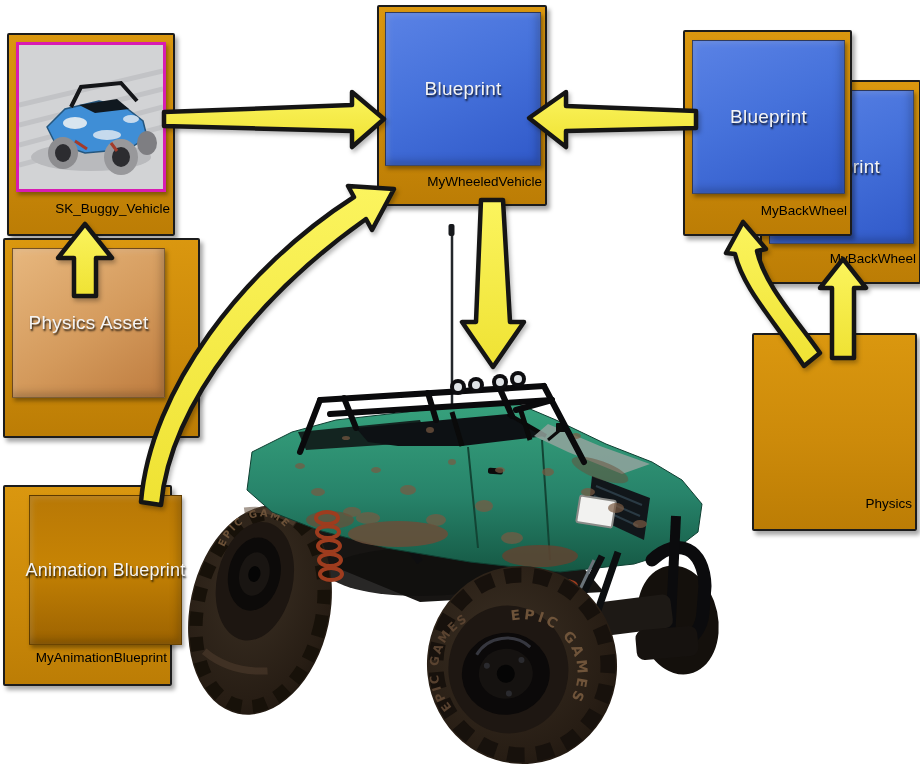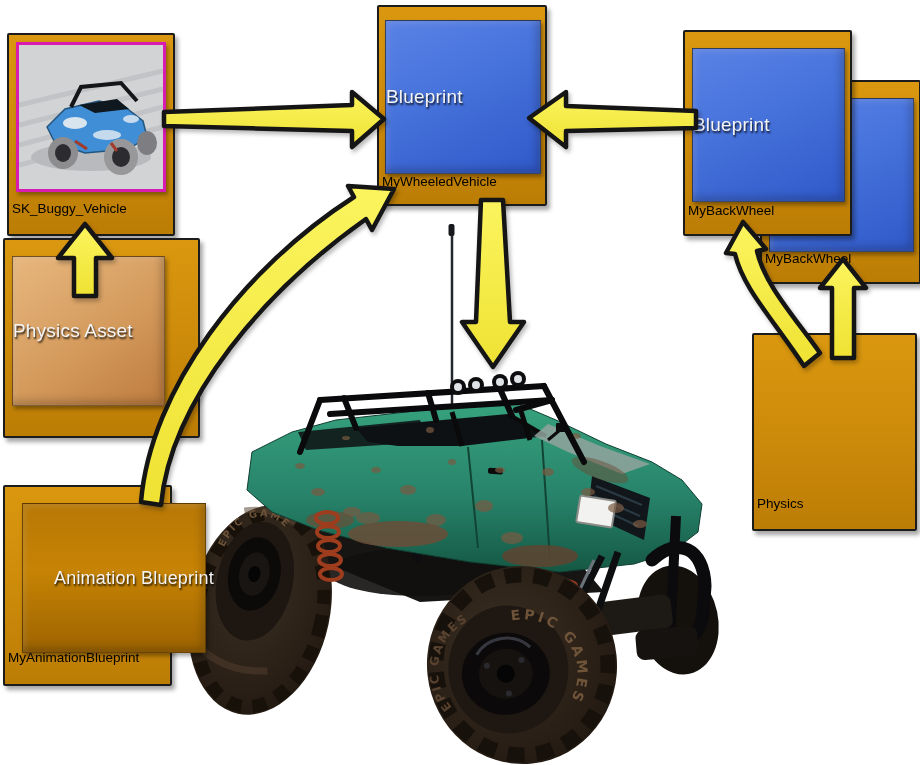--- a/index.html
+++ b/index.html
@@ -15,40 +15,40 @@
     border:2px solid #1c1c1c;border-radius:2px;
     background:linear-gradient(180deg,#DA970F 0%,#CC8A0A 55%,#BC7D05 100%);
     box-shadow:3px 4px 4px rgba(0,0,0,.35);
     z-index:6;
   }
   .node.back{z-index:5;}
   .art{
     position:absolute;
     border:1px solid rgba(40,25,0,.55);
     box-shadow:2px 3px 4px rgba(0,0,0,.35), inset -3px -4px 8px rgba(0,0,0,.22), inset 2px 2px 6px rgba(255,255,255,.16);
-    display:flex;align-items:center;margin-top:8px;
+    display:flex;align-items:center;justify-content:center;
   }
   .art .title{
     color:#f4f4f4;font-size:19px;letter-spacing:.2px;
     text-shadow:1px 1.5px 2px rgba(0,0,0,.85);
     white-space:nowrap;
   }
   .blueArt{background:linear-gradient(155deg,#5A82E5 0%,#4672DB 45%,#3059C9 100%);}
   .tanArt{background:linear-gradient(145deg,#E7B77E 0%,#D49A5C 55%,#BE7C3F 100%);}
   .orangeArt{background:linear-gradient(180deg,#B87806 0%,#C68304 45%,#9D6301 100%);}
   .magentaArt{background:linear-gradient(155deg,#C92A6A 0%,#B81A59 50%,#A31250 100%);}
   .thumb{
     position:absolute;
     border:3px solid #D81CB2;
     background:#cfd0d2;
     box-shadow:2px 3px 4px rgba(0,0,0,.35);
   }
   .node-label{
     position:absolute;left:3px;right:3px;
-    text-align:left;font-size:13.5px;color:#000;line-height:17px;
+    text-align:right;font-size:13.5px;color:#000;line-height:17px;
   }
   .node-label.wrap{text-align:left;left:8px;right:4px;word-break:break-all;}
   
   .arrows{z-index:9;filter:drop-shadow(2px 3px 2px rgba(0,0,0,.28));}
   .arrows path{stroke:#151515;stroke-width:4.5;stroke-linejoin:round;}
   
   .vehicle{z-index:2;}
 </style>
 </head>
 <body>
@@ -237,21 +237,21 @@
   <div class="node-label" style="top:165px;">SK_Buggy_Vehicle</div>
 </div>
 
 <div class="node" style="left:3px;top:238px;width:165px;height:196px;padding-left:28px;">
   <div class="art tanArt" style="left:7px;top:8px;width:151px;height:148px;">
     <span class="title">Physics Asset</span>
   </div>
 </div>
 
 <div class="node" style="left:3px;top:485px;width:165px;height:197px;">
-  <div class="art orangeArt" style="left:17px;top:8px;width:151px;height:148px;padding-left:31px;">
+  <div class="art orangeArt" style="left:24px;top:8px;width:151px;height:148px;">
     <span class="title" style="font-size:18px;">Animation Blueprint</span>
   </div>
   <div class="node-label" style="top:162px;">MyAnimationBlueprint</div>
 </div>
 
 <div class="node" style="left:377px;top:5px;width:166px;height:197px;">
   <div class="art blueArt" style="left:6px;top:5px;width:154px;height:152px;">
     <span class="title">Blueprint</span>
   </div>
   <div class="node-label" style="top:166px;">MyWheeledVehicle</div>

